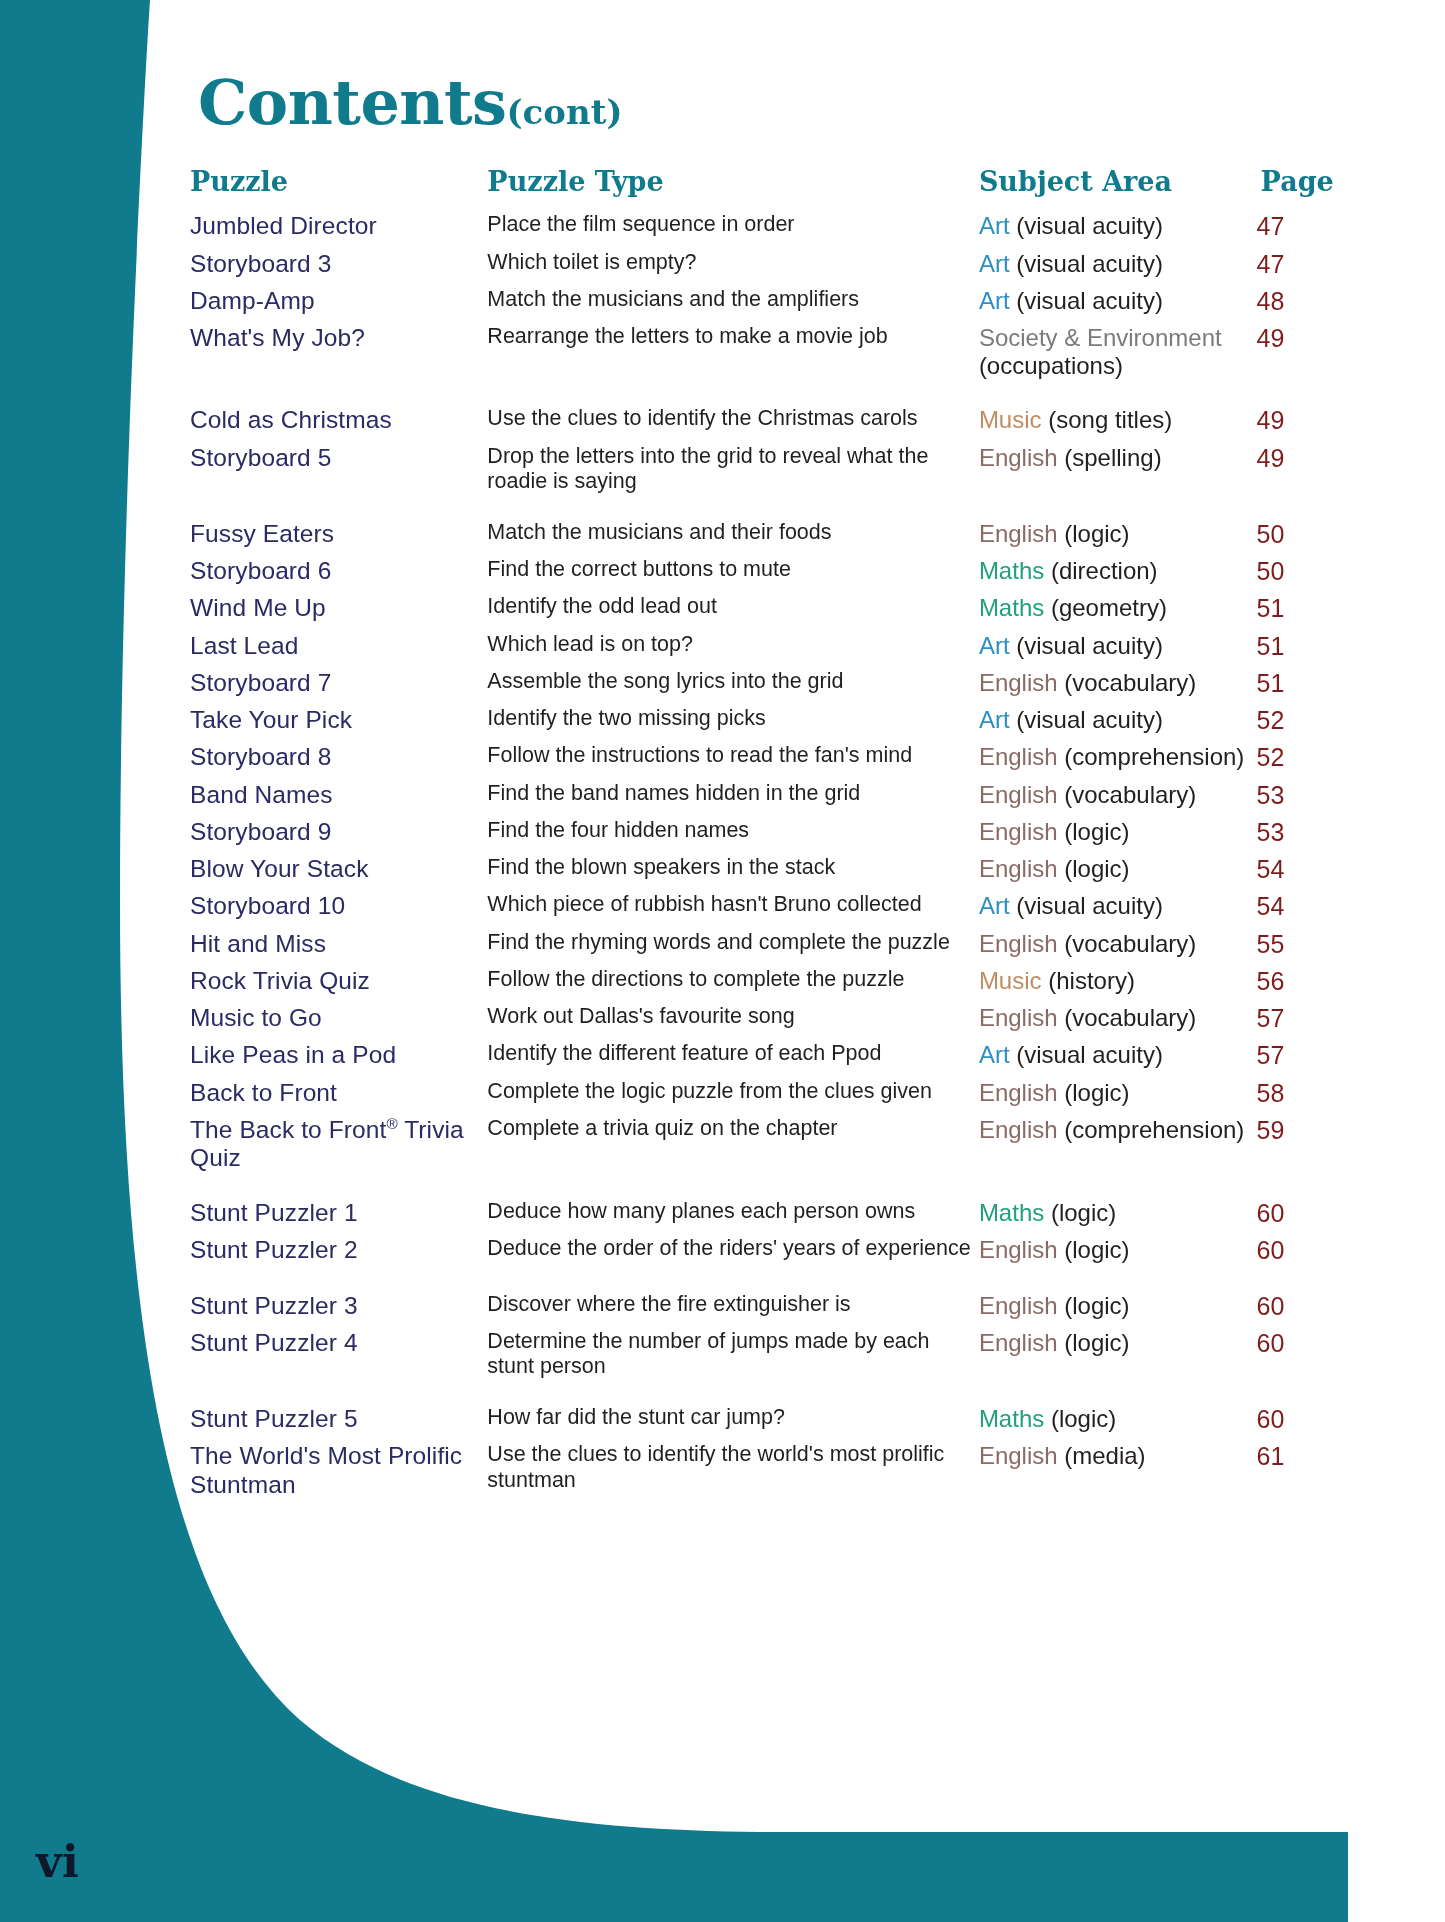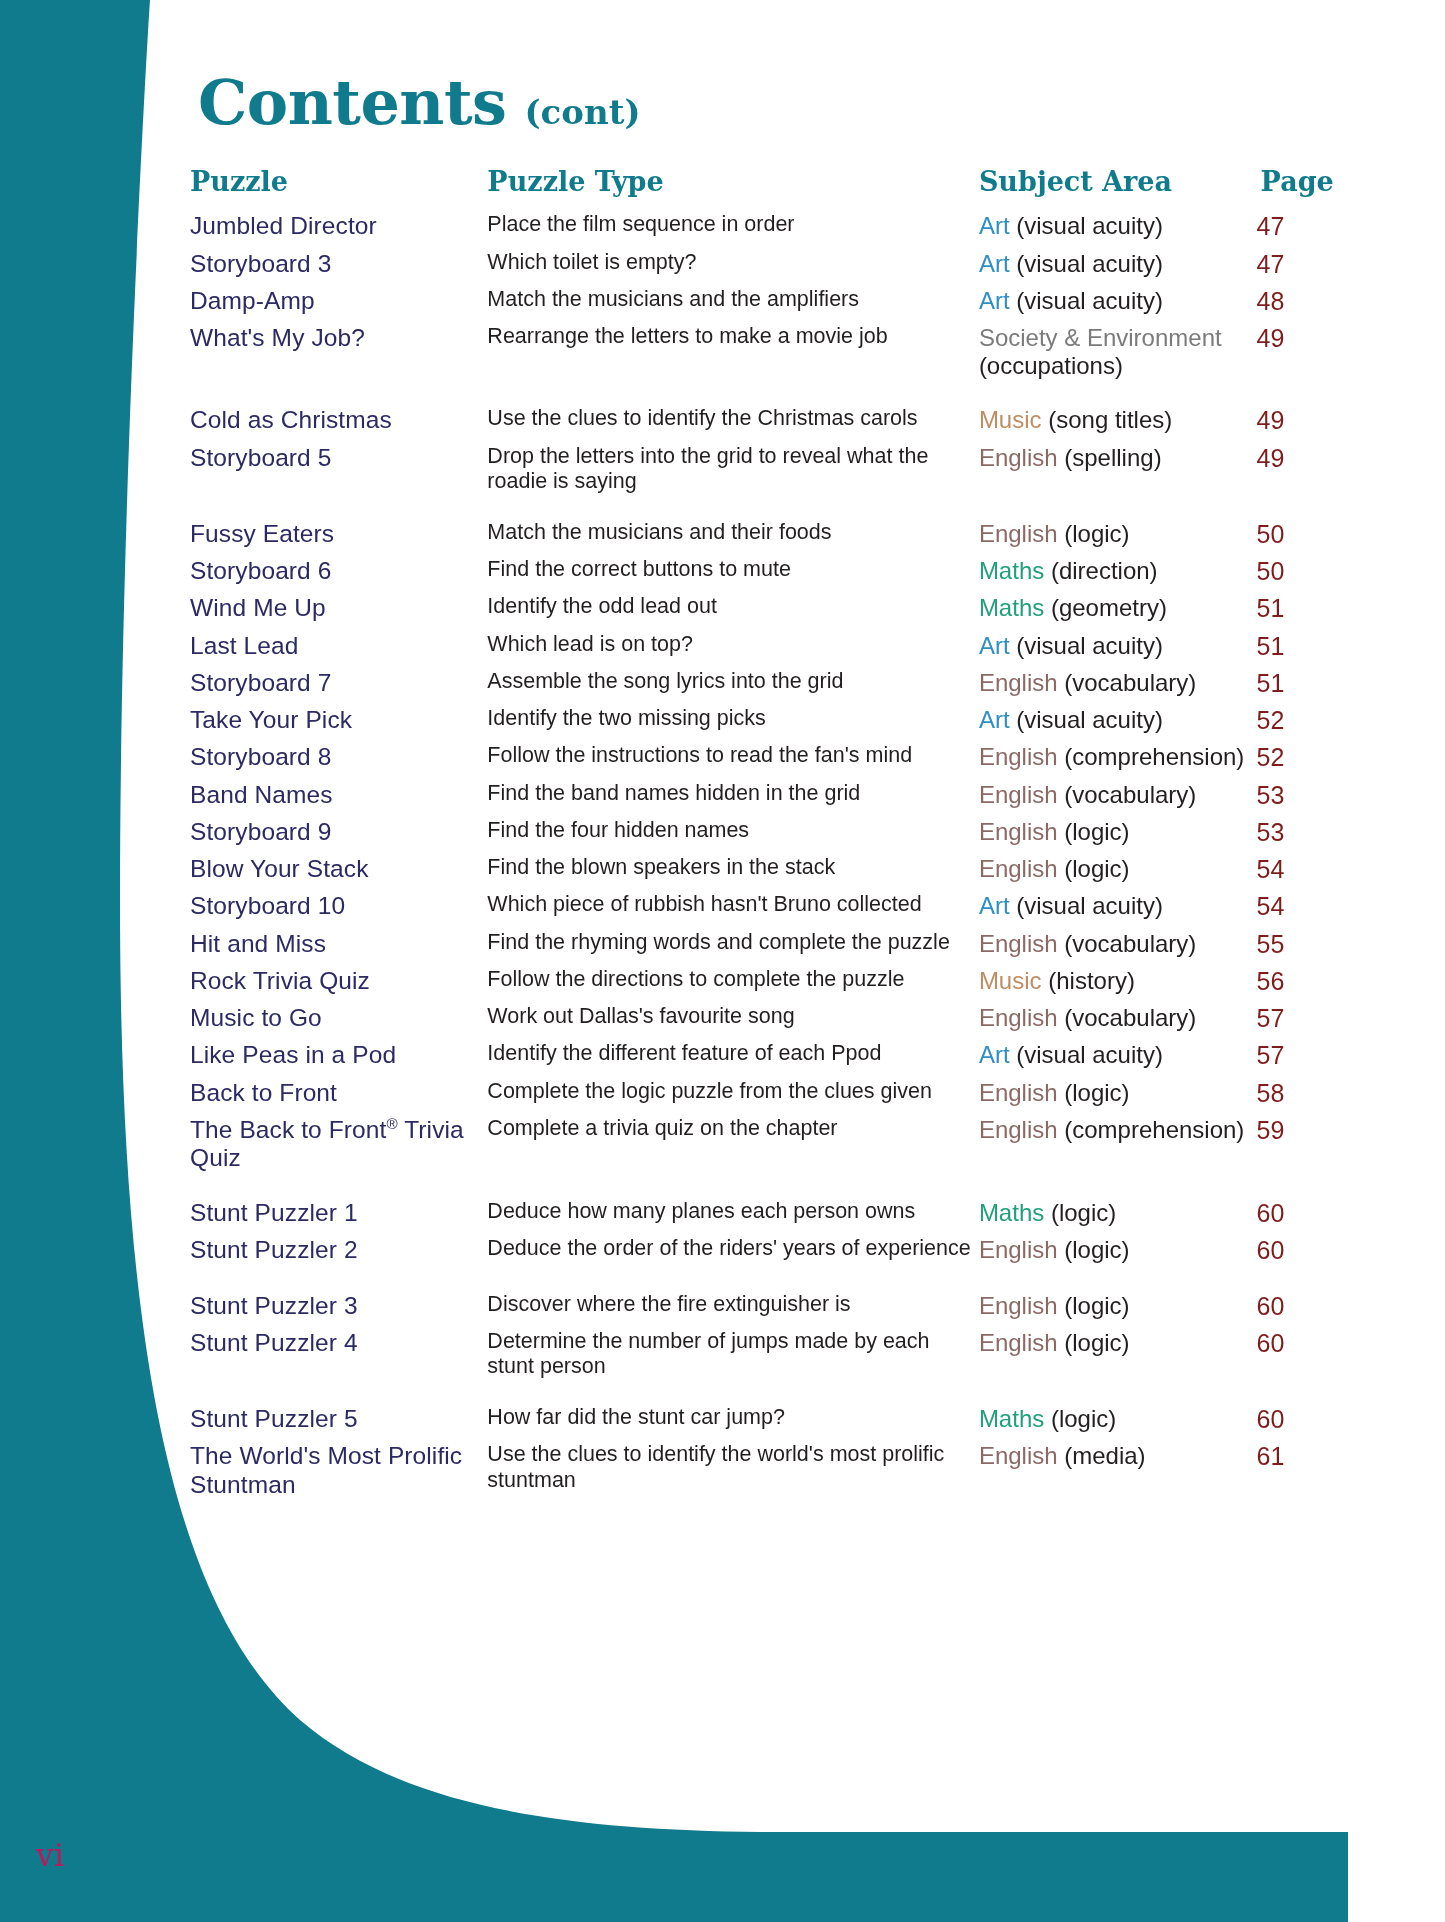--- a/index.html
+++ b/index.html
@@ -25,40 +25,39 @@
     left: 0; top: 0;
     width: 1445px;
     height: 1922px;
     pointer-events: none;
   }
 
   .folio {
     position: absolute;
     left: 36px;
     top: 1840px;
-    color: #be185d;
+    color: #0f172a;
     font-family: "DejaVu Serif", "Liberation Serif", serif;
-    font-weight: 400;
-    font-size: 31px;
+    font-weight: 700;
+    font-size: 44px;
     letter-spacing: 0.5px;
     line-height: 1;
   }
 
   
   .content {
     position: absolute;
     left: 190px;
     top: 72px;
     width: 1190px;
   }
 
   .title-block {
     display: flex;
     align-items: baseline;
-    gap: 18px;
     margin: 0 0 34px 8px;
   }
   .title-main {
     font-family: "DejaVu Serif", "Liberation Serif", serif;
     font-weight: 700;
     font-size: 62px;
     color: #0f7b8c;
     letter-spacing: -0.5px;
     line-height: 1;
   }

